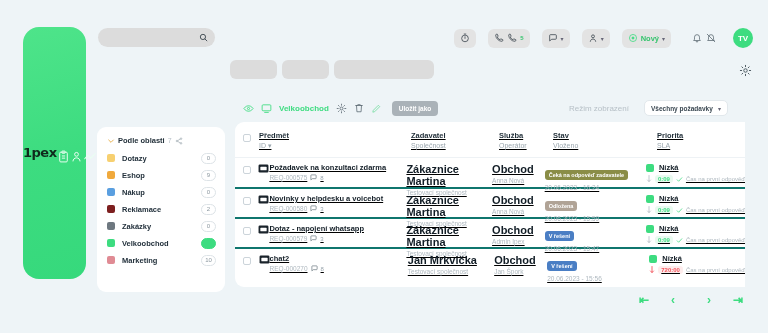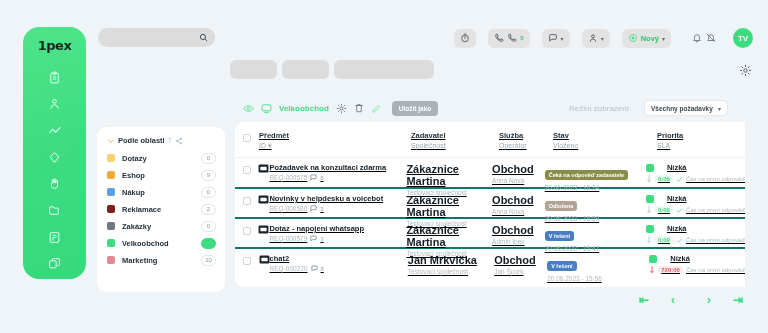--- a/index.html
+++ b/index.html
@@ -10,21 +10,21 @@
     overflow: hidden;
   }
   #app { position: relative; width: 768px; height: 333px; }
 
   
   .sidebar {
     position: absolute; left: 23px; top: 27px;
     width: 63px; height: 252px;
     background: linear-gradient(165deg, #4ee48a 0%, #3ddc80 50%, #36d97c 100%);
     border-radius: 16px;
-    display: flex; flex-direction: column; align-items: center;
+    display: flex; align-items: center;
     padding-top: 11px;
   }
   .logo {
     font-size: 13px; font-weight: bold; color: #0f2a1c;
     letter-spacing: -0.5px; font-family: "DejaVu Sans", sans-serif;
     margin-bottom: 13px;
   }
   .side-icon {
     width: 26px; height: 26px; margin-bottom: 4px;
     display: flex; align-items: center; justify-content: center;
@@ -133,21 +133,21 @@
   .subj-sub { display: flex; align-items: center; gap: 3px; margin-top: 2px; }
   .subj-id { font-size: 6.5px; color: #aeb8bf; }
   .msg-cnt { font-size: 6px; color: #9aa6ae; }
   .cell-main { font-size: 11px; font-weight: bold; color: #121d26; }
   .cell-sub { font-size: 6.5px; color: #aeb8bf; margin-top: 2px; }
   .badge {
     display: inline-block; font-size: 5.5px; color: #fff; font-weight: bold;
     border-radius: 3px; padding: 2px 4px; white-space: nowrap;
   }
   .date { font-size: 6.5px; color: #aeb8bf; margin-top: 3px; }
-  .prio-top { display: flex; align-items: center; gap: 13px; }
+  .prio-top { display: flex; align-items: center; gap: 5px; }
   .prio-sq { width: 8px; height: 8px; border-radius: 2px; background: #3ddc80; }
   .prio-lbl { font-size: 7.5px; font-weight: bold; color: #121d26; }
   .sla { display: flex; align-items: center; gap: 3px; margin-top: 3px; }
   .sla-pill {
     display: flex; align-items: center; gap: 2px;
     border-radius: 3px; padding: 1px 3px; font-size: 6px; font-weight: bold;
   }
   .sla-ok  { background: #eafaf0; color: #3ddc80; }
   .sla-bad { background: #fdecec; color: #f2545b; }
   .sla-note { font-size: 6px; color: #aeb8bf; white-space: nowrap; }

